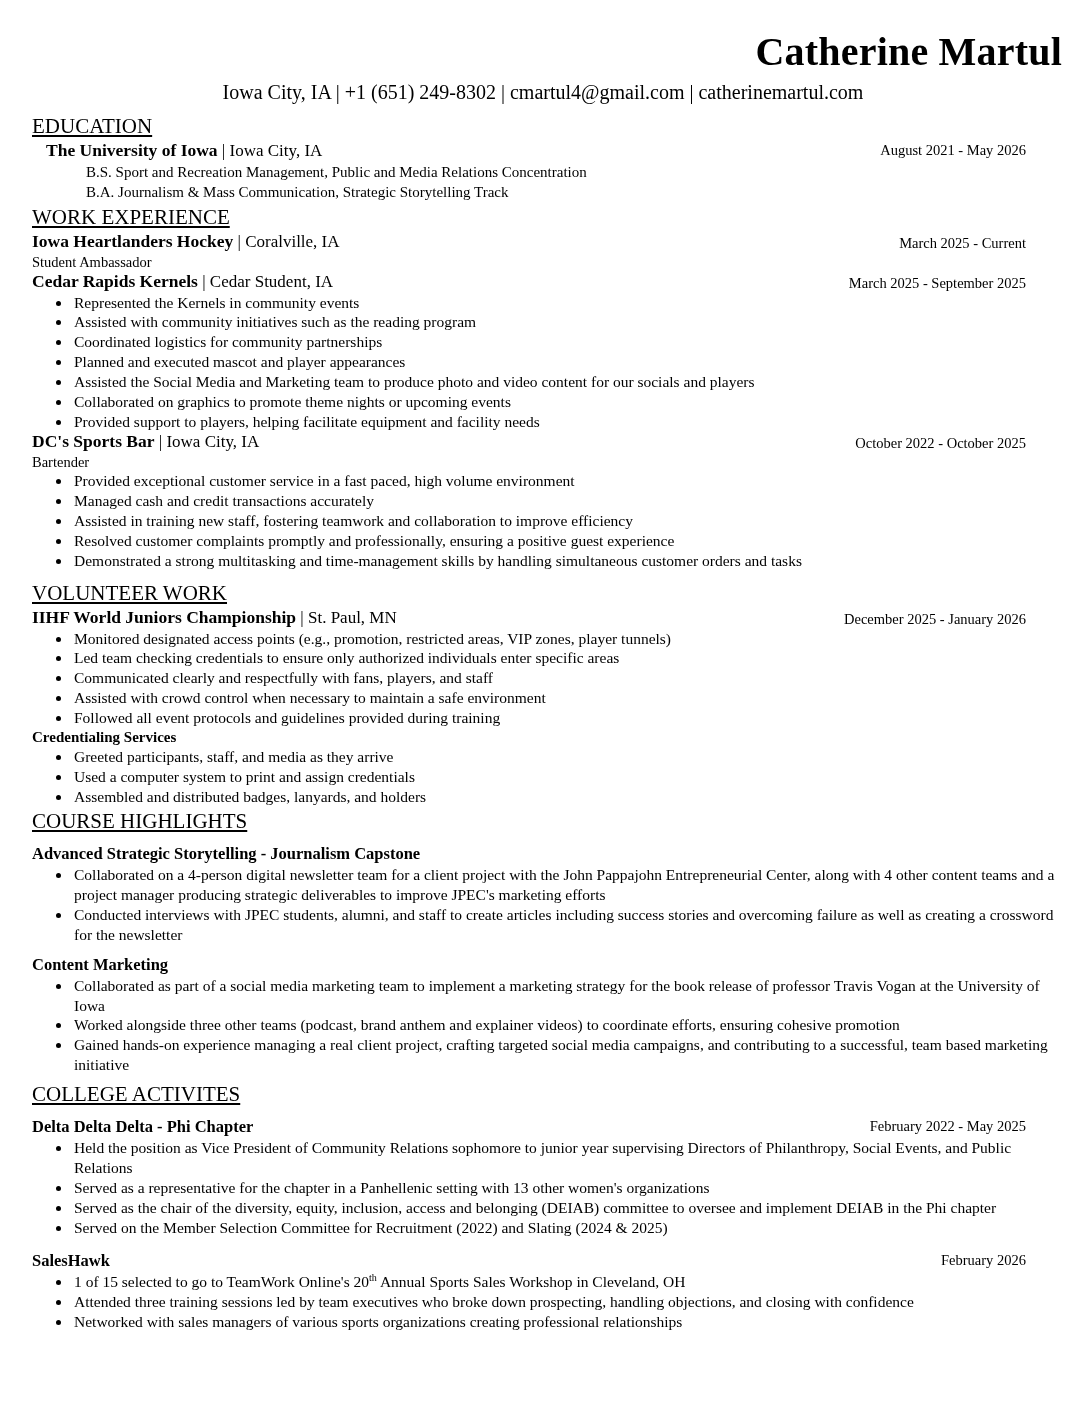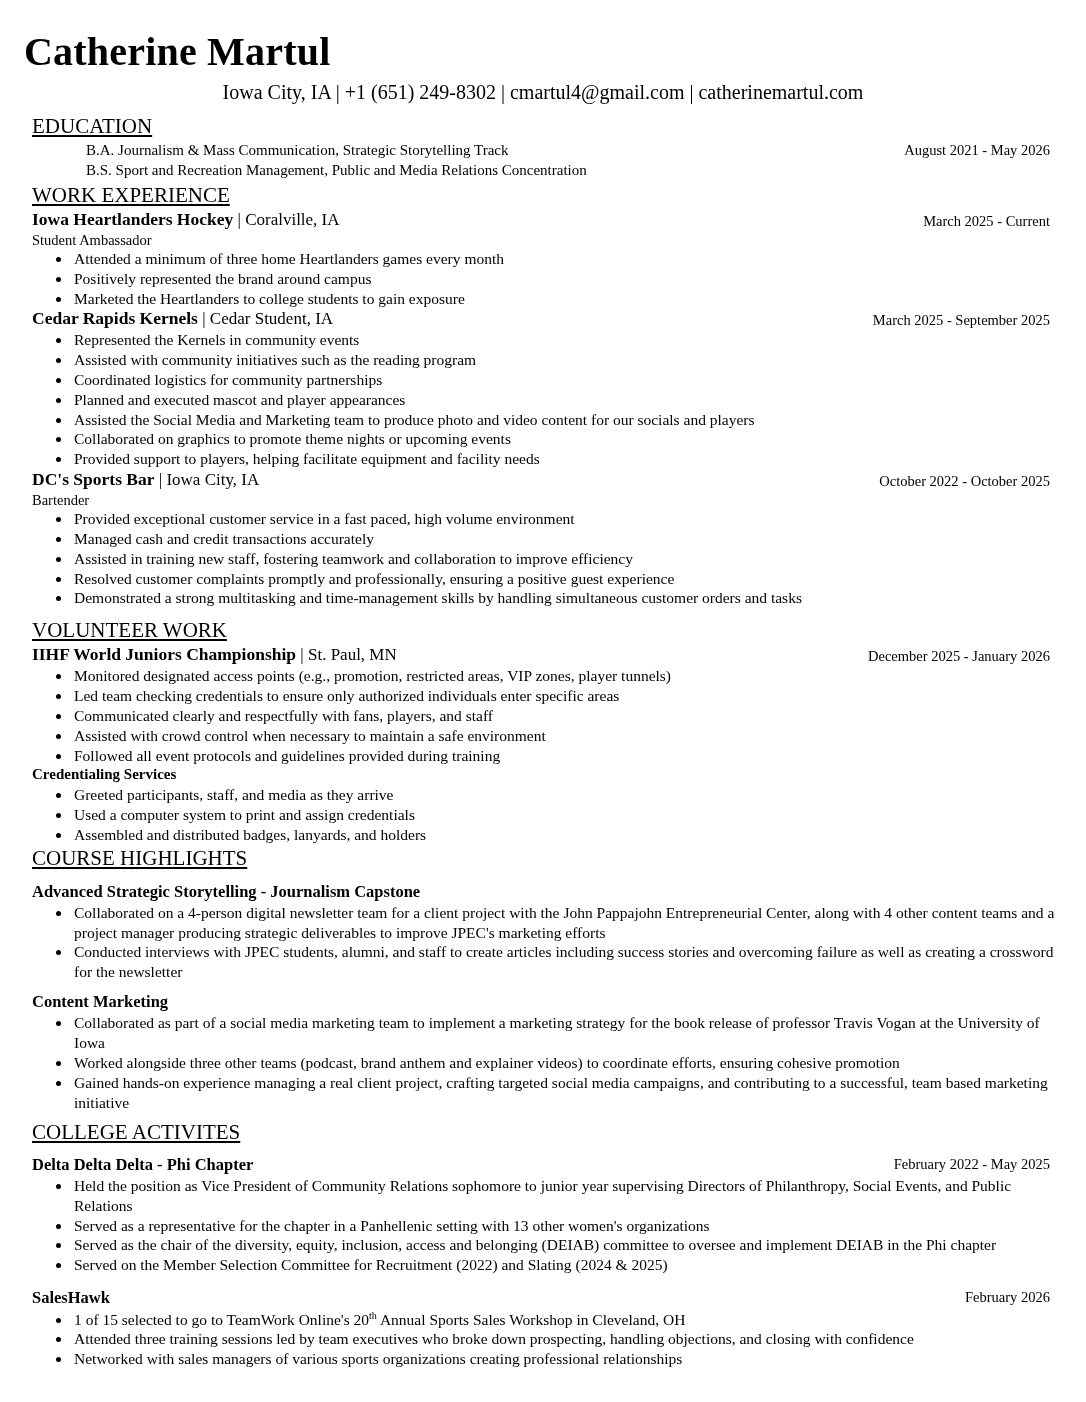--- a/index.html
+++ b/index.html
@@ -16,21 +16,21 @@
   }
   .page {
     width: 1086px;
     min-height: 1402px;
     box-sizing: border-box;
     padding: 26px 24px 10px 24px;
     background: #ffffff;
   }
   
   .name {
-    text-align: left;
+    text-align: right;
     font-size: 40px;
     font-weight: bold;
     letter-spacing: 0.2px;
     line-height: 1.1;
     margin: 4px 0 6px 0;
   }
   .contact {
     text-align: center;
     font-size: 20px;
     line-height: 1.2;
@@ -58,21 +58,21 @@
   }
   .entry-head.indent-more { padding-left: 22px; }
   .org {
     font-weight: bold;
     font-size: 17.5px;
   }
   .sep { font-weight: normal; }
   .loc { font-weight: normal; font-size: 17px; }
   .date {
     position: absolute;
-    right: 12px;
+    right: 36px;
     top: 2px;
     font-size: 14.5px;
     white-space: nowrap;
   }
   .date.lower { top: 4px; }
   .role {
     font-size: 14.5px;
     padding-left: 8px;
     line-height: 1.25;
   }
@@ -113,42 +113,42 @@
 <body>
 
 <div class="page">
 
   <div class="name">Catherine Martul</div>
   <div class="contact">Iowa City, IA  |  +1 (651) 249-8302  |  cmartul4@gmail.com | catherinemartul.com</div>
 
   <div class="section-block">
     <div class="section-title">EDUCATION</div>
     <div class="entry">
+      <div class="entry-head indent-more">
+        <span class="org">The University of Iowa</span>
+        <span class="sep">|</span>
+        <span class="loc">Iowa City, IA</span>
+      </div>
       <div class="date">August 2021 - May 2026</div>
+      <div class="edu-line">B.S. Sport and Recreation Management, Public and Media Relations Concentration</div>
       <div class="edu-line">B.A. Journalism &amp; Mass Communication, Strategic Storytelling Track</div>
-      <div class="edu-line">B.S. Sport and Recreation Management, Public and Media Relations Concentration</div>
     </div>
   </div>
 
   <div class="section-block">
     <div class="section-title">WORK EXPERIENCE</div>
 
     <div class="entry">
       <div class="entry-head">
         <span class="org">Iowa Heartlanders Hockey</span>
         <span class="sep">|</span>
         <span class="loc">Coralville, IA</span>
       </div>
       <div class="date lower">March 2025 - Current</div>
       <div class="role">Student Ambassador</div>
-      <ul class="bullets">
-        <li>Attended a minimum of three home Heartlanders games every month</li>
-        <li>Positively represented the brand around campus</li>
-        <li>Marketed the Heartlanders to college students to gain exposure</li>
-      </ul>
     </div>
 
     <div class="entry">
       <div class="entry-head">
         <span class="org">Cedar Rapids Kernels</span>
         <span class="sep">|</span>
         <span class="loc">Cedar Student, IA</span>
       </div>
       <div class="date lower">March 2025 - September 2025</div>
       <ul class="bullets">

